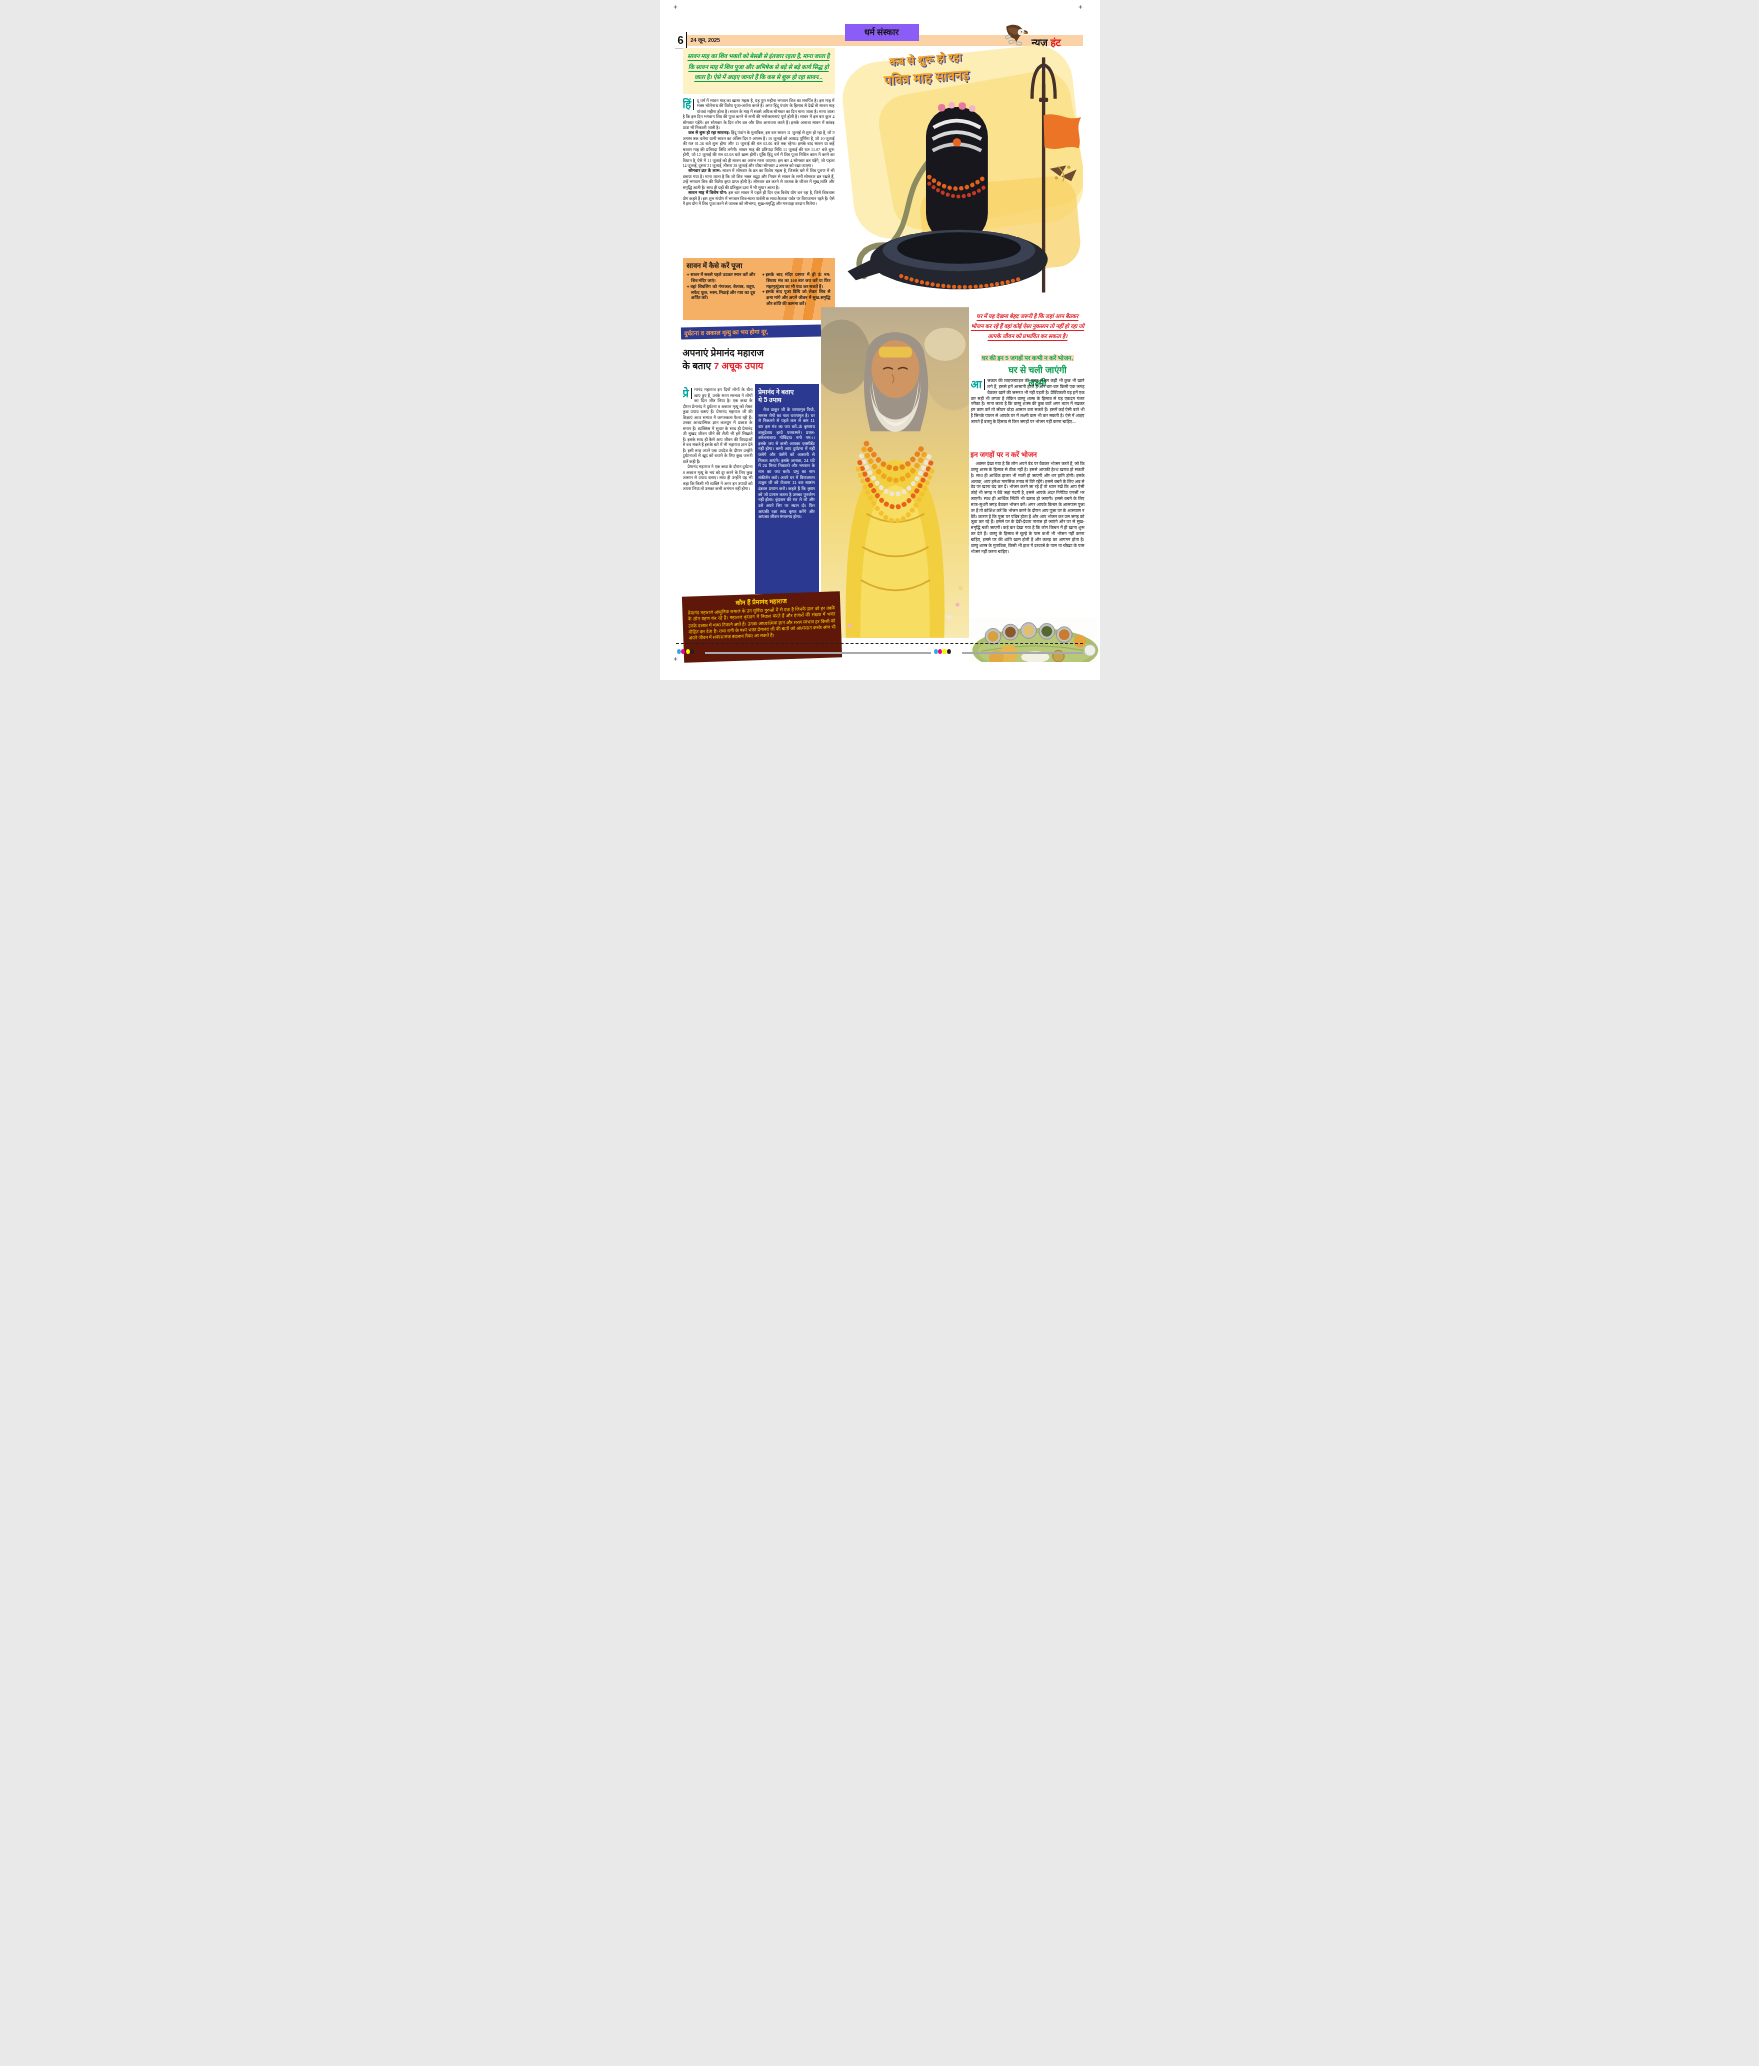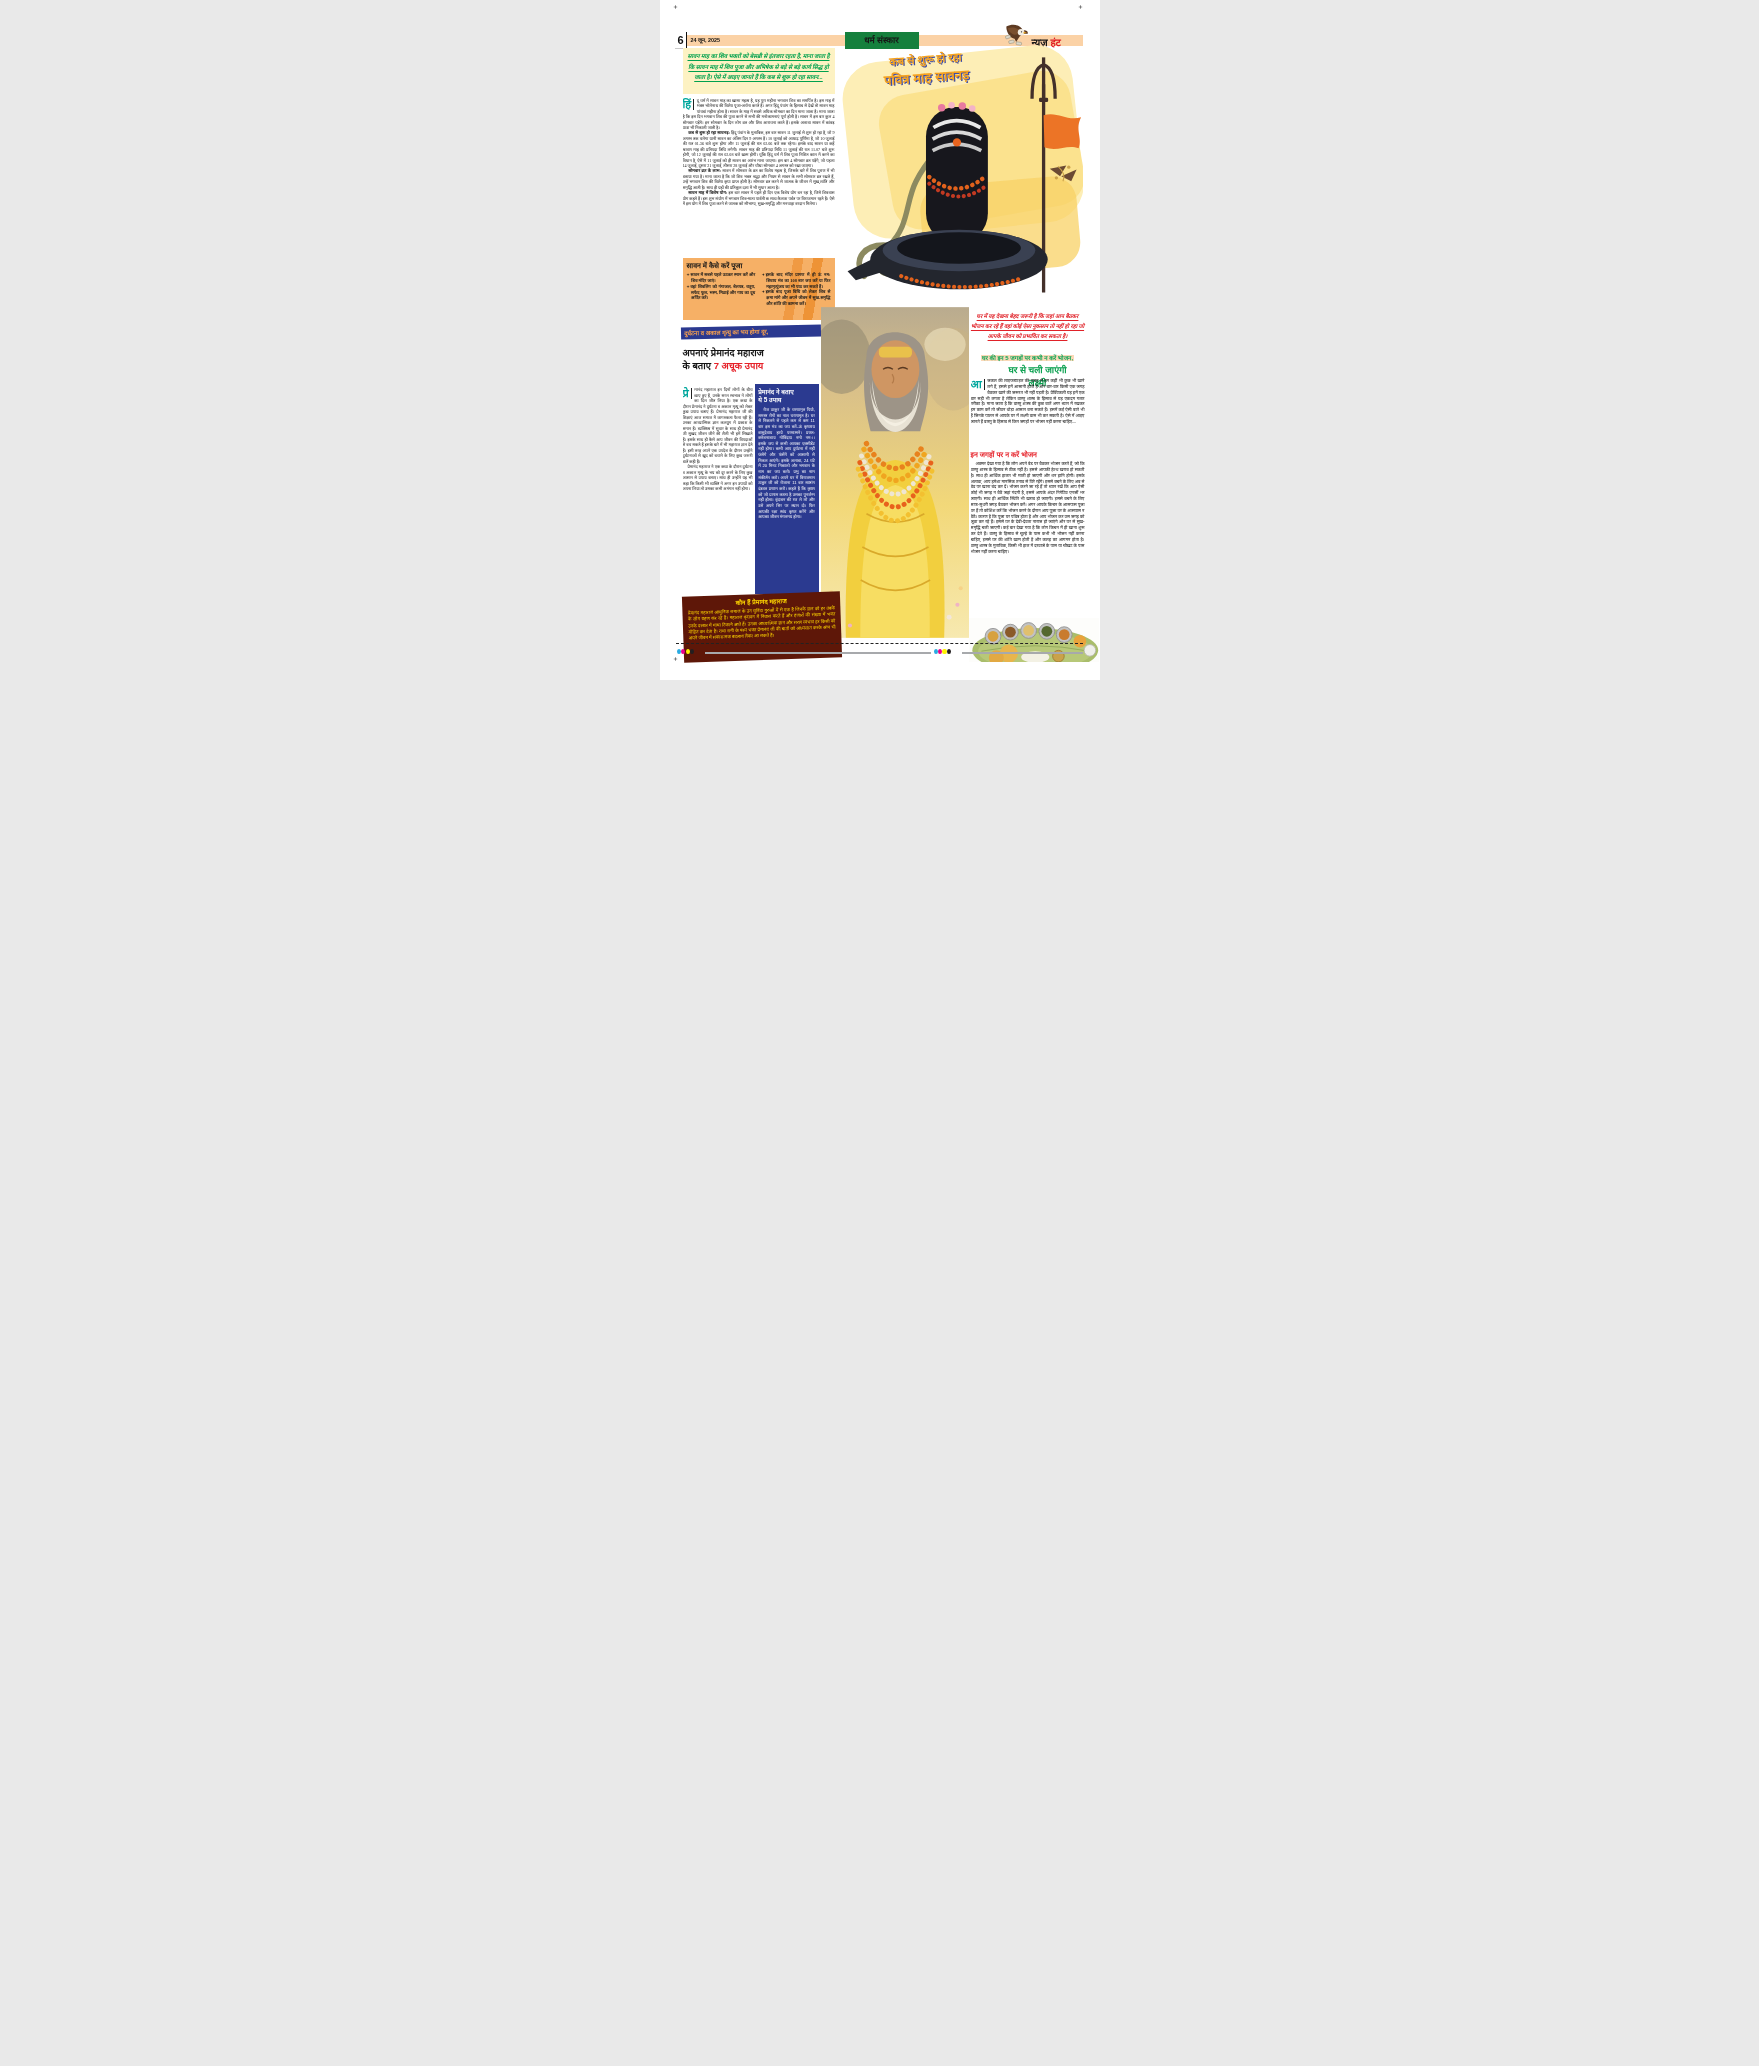--- a/index.html
+++ b/index.html
@@ -9,21 +9,21 @@
 
   .crop { position:absolute; font:400 6.6px "DejaVu Sans Mono", monospace; color:#333; }
 
   
   .header-strip { position:absolute; left:16.5px; top:35px; width:407px; height:11px; background:#fbd2a6; }
   .pagenum-box { position:absolute; left:15.7px; top:32px; width:11.6px; height:15.7px; background:#fff;
                  border-right:1px solid #111; display:flex; align-items:center; justify-content:center;
                  font:800 11px "Liberation Sans", sans-serif; color:#111; }
   .pagenum-shadow { position:absolute; left:15px; top:48px; width:79px; height:1.2px; background:#c9c9c9; }
   .date-txt { position:absolute; left:31px; top:36px; font:700 5.4px "Liberation Sans", sans-serif; color:#111; }
-  .section-box { position:absolute; left:185px; top:32px; width:74px; height:16.5px; background:#15803d;
+  .section-box { position:absolute; left:185px; top:24px; width:74px; height:16.5px; background:#8b5cf6;
                  display:flex; align-items:center; justify-content:center;
                  font:800 8.7px "Liberation Sans", sans-serif; color:#161616; }
   .brand { position:absolute; left:372px; top:35px; font:800 10px "Liberation Sans", sans-serif; white-space:nowrap; }
   .brand .b1 { color:#161616; } .brand .b2 { color:#e01c24; }
   .eagle { position:absolute; left:342px; top:24px; }
 
   
   .green-intro { position:absolute; left:23px; top:48px; width:152px; height:46px; background:#fdf2c3;
                  padding:2.9px 5px; text-align:center; color:#00a14e;
                  font:700 italic 5.9px "Liberation Serif", serif; line-height:10.7px;

